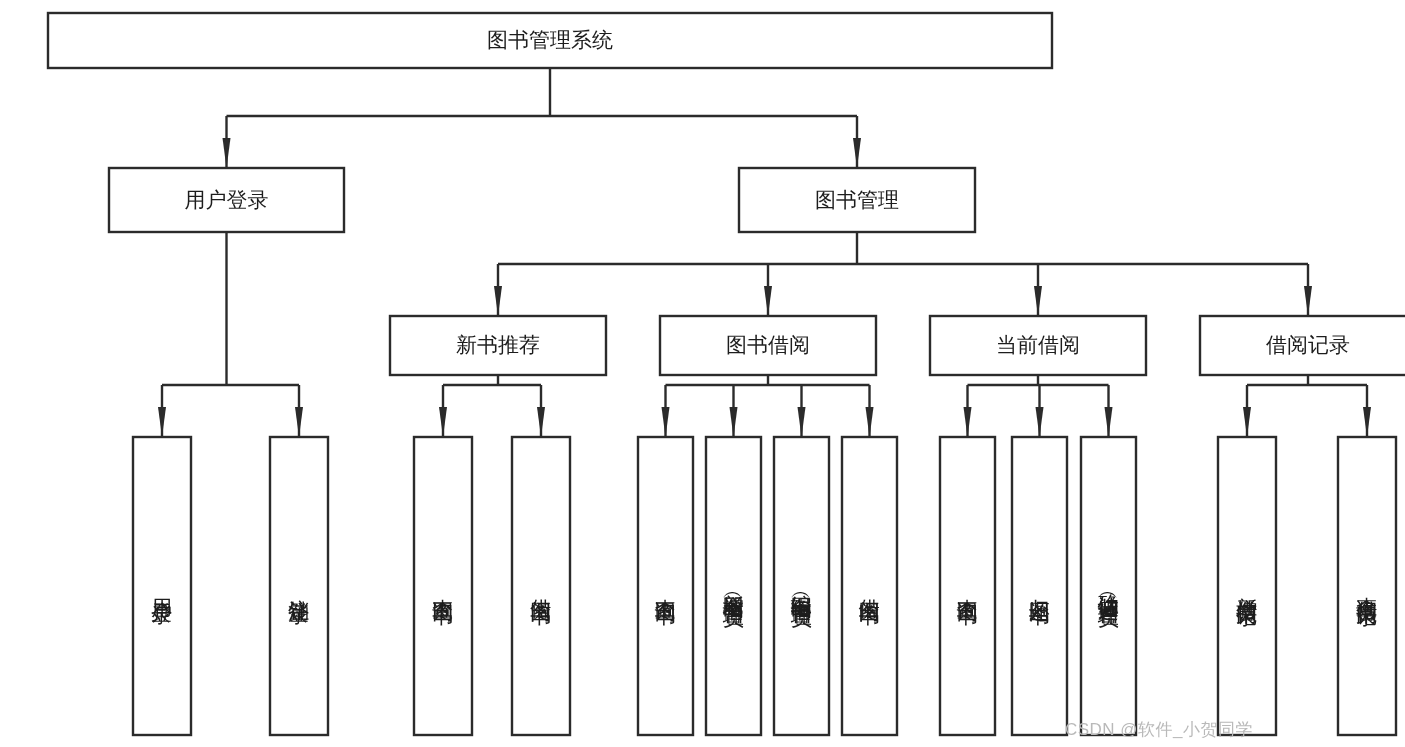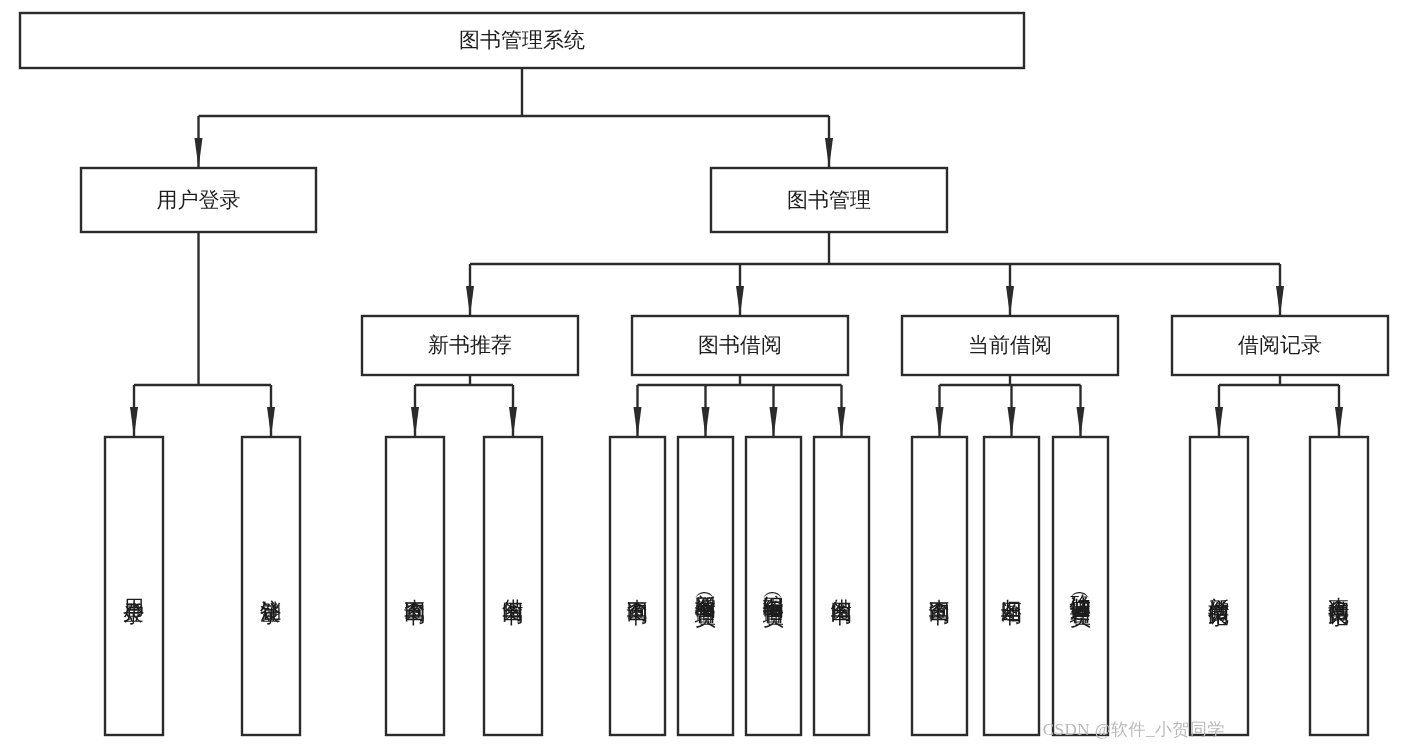--- a/index.html
+++ b/index.html
@@ -12,20 +12,21 @@
     width: 1405px;
     height: 747px;
     font-family: "Liberation Sans", "DejaVu Sans", sans-serif;
     overflow: hidden;
   }
   #diagram-root {
     position: relative;
     width: 1233px;
     height: 747px;
     background: #ffffff;
+    margin-left: 28px;
   }
   svg#flow-svg {
     position: absolute;
     left: 0;
     top: 0;
     width: 1405px;
     height: 747px;
     display: block;
   }
   .node-rect {
@@ -63,21 +64,21 @@
     display: flex;
     align-items: center;
     justify-content: center;
     text-align: center;
     pointer-events: none;
   }
   .watermark {
     position: absolute;
     right: 8px;
     bottom: 6px;
-    font-family: Liberation Serif, serif;
+    font-family: Liberation Sans, sans-serif;
     font-size: 17px;
     color: #b9b9b9;
     letter-spacing: 0.5px;
     white-space: nowrap;
     user-select: none;
   }
 </style>
 </head>
 <body>
 

